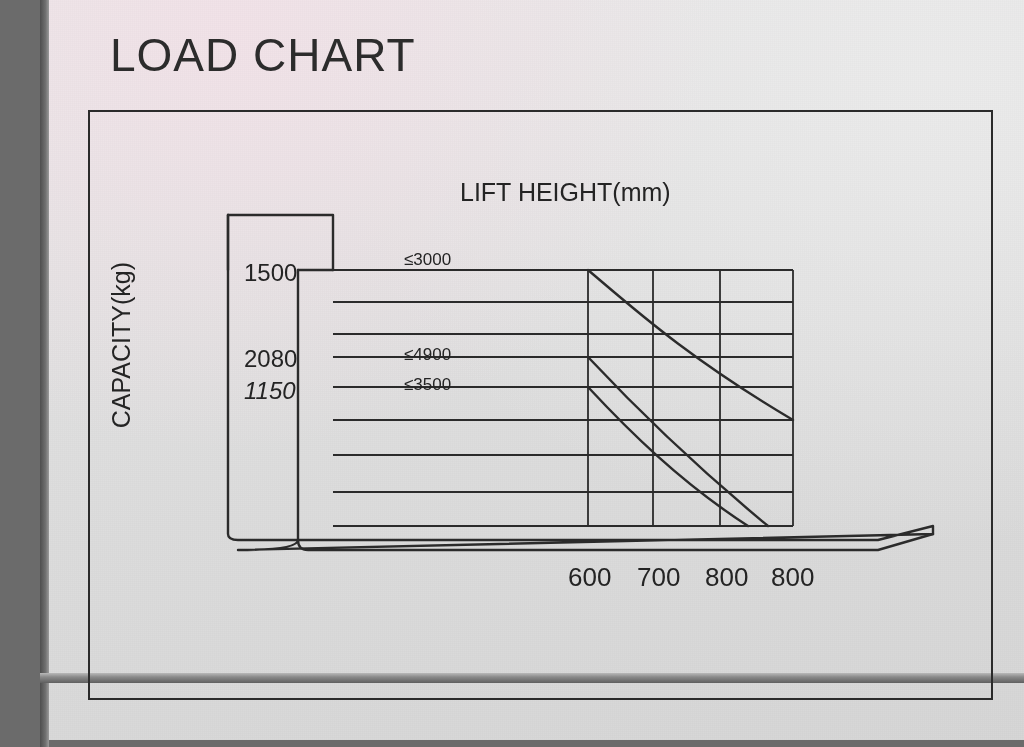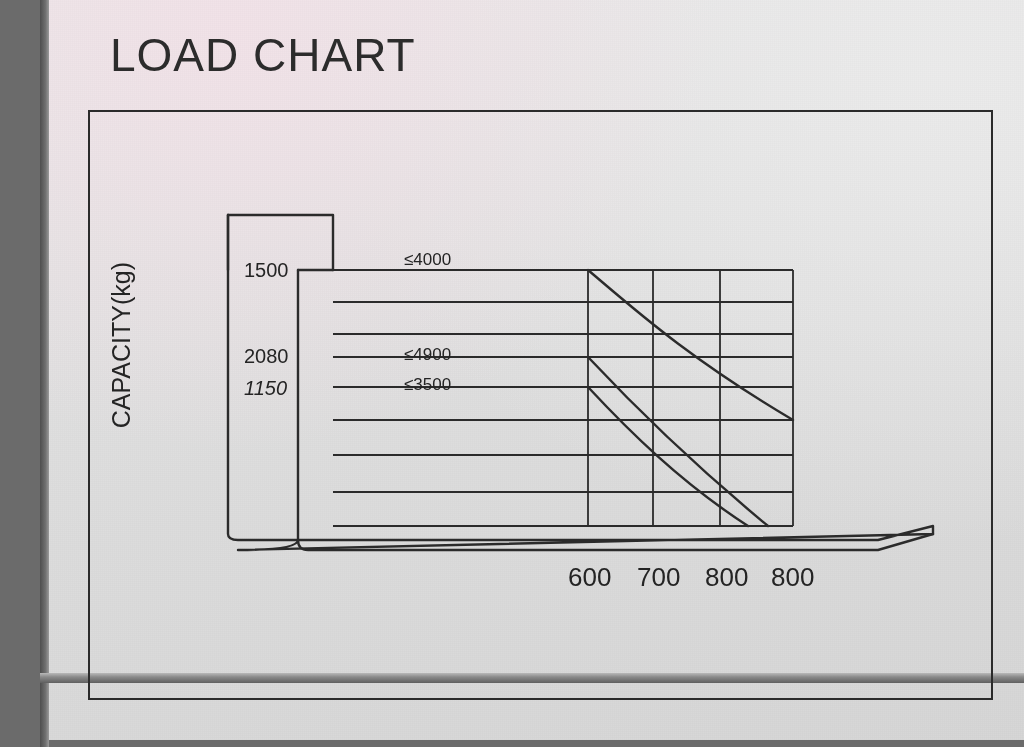--- a/index.html
+++ b/index.html
@@ -104,21 +104,21 @@
     font-size: 27px;
   }
   .lbl-capacity {
     left: 67px;
     top: 262px;
     font-size: 25px;
     transform-origin: left top;
     transform: rotate(-90deg) translate(-100%, 0);
   }
   .cap-tick {
-    font-size: 20px;
+    font-size: 24px;
   }
   .lift-tag {
     font-size: 17px;
   }
   .x-tick {
     font-size: 26px;
   }
 </style>
 </head>
 <body>
@@ -169,29 +169,30 @@
       <path d="M 500 160 C 545 198, 600 248, 705 310"></path>
       <path d="M 500 247 C 545 295, 600 350, 680 416"></path>
       <path d="M 500 277 C 540 320, 592 372, 660 416"></path>
     </g>
 
     <g stroke="#2b2b2b" stroke-width="1.6">
       <line x1="245" y1="160" x2="500" y2="160"></line>
     </g>
   </svg>
 
+  <div class="lbl lbl-lift-height">LIFT HEIGHT(mm)</div>
 
 
   <div class="lbl lbl-capacity">CAPACITY(kg)</div>
 
   <div class="lbl cap-tick" style="left:204px; top:259px;">1500</div>
   <div class="lbl cap-tick" style="left:204px; top:345px;">2080</div>
   <div class="lbl cap-tick" style="left:204px; top:377px;font-style:italic;">1150</div>
 
-  <div class="lbl lift-tag" style="left:364px; top:250px;">≤4000</div>
+  <div class="lbl lift-tag" style="left:364px; top:250px;">≤3000</div>
   <div class="lbl lift-tag" style="left:364px; top:345px;">≤4900</div>
   <div class="lbl lift-tag" style="left:364px; top:375px;">≤3500</div>
 
   <div class="lbl x-tick" style="left:528px; top:562px;">600</div>
   <div class="lbl x-tick" style="left:597px; top:562px;">700</div>
   <div class="lbl x-tick" style="left:665px; top:562px;">800</div>
   <div class="lbl x-tick" style="left:731px; top:562px;">800</div>
 
 </div>
 

